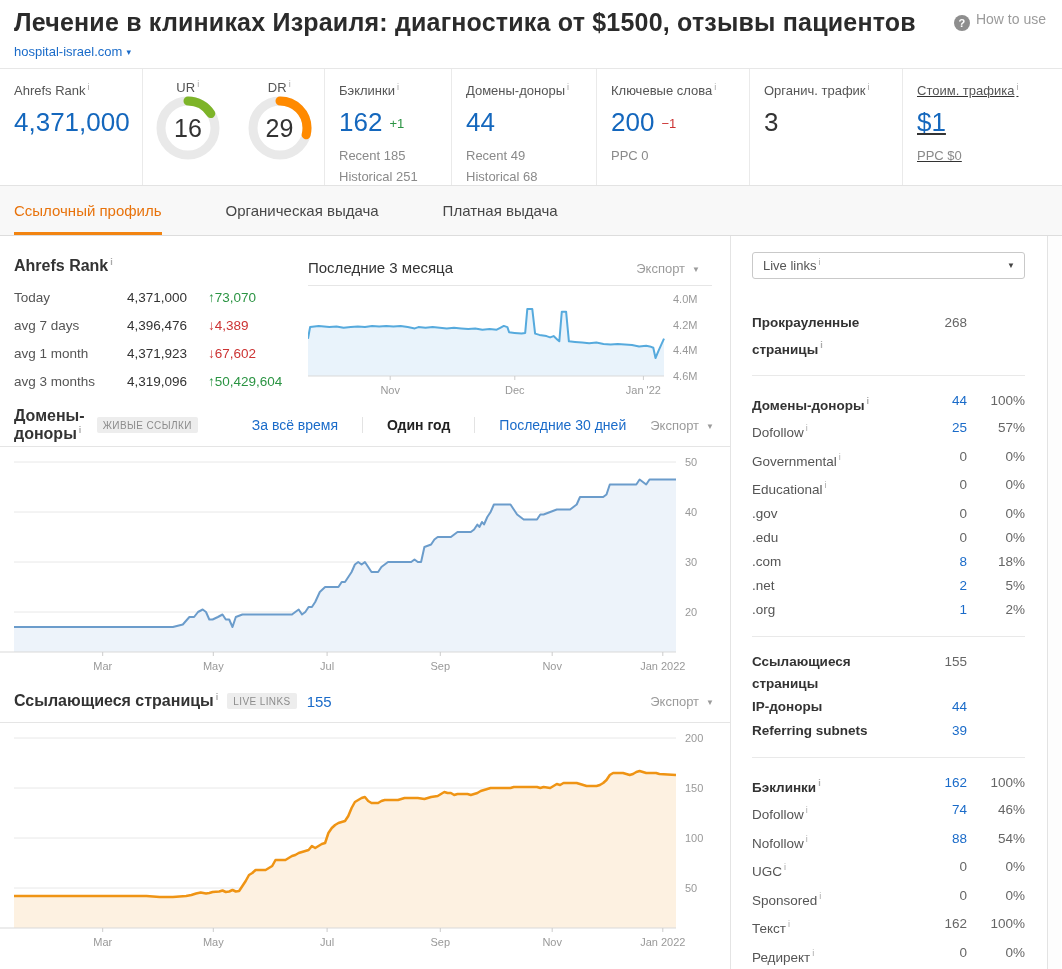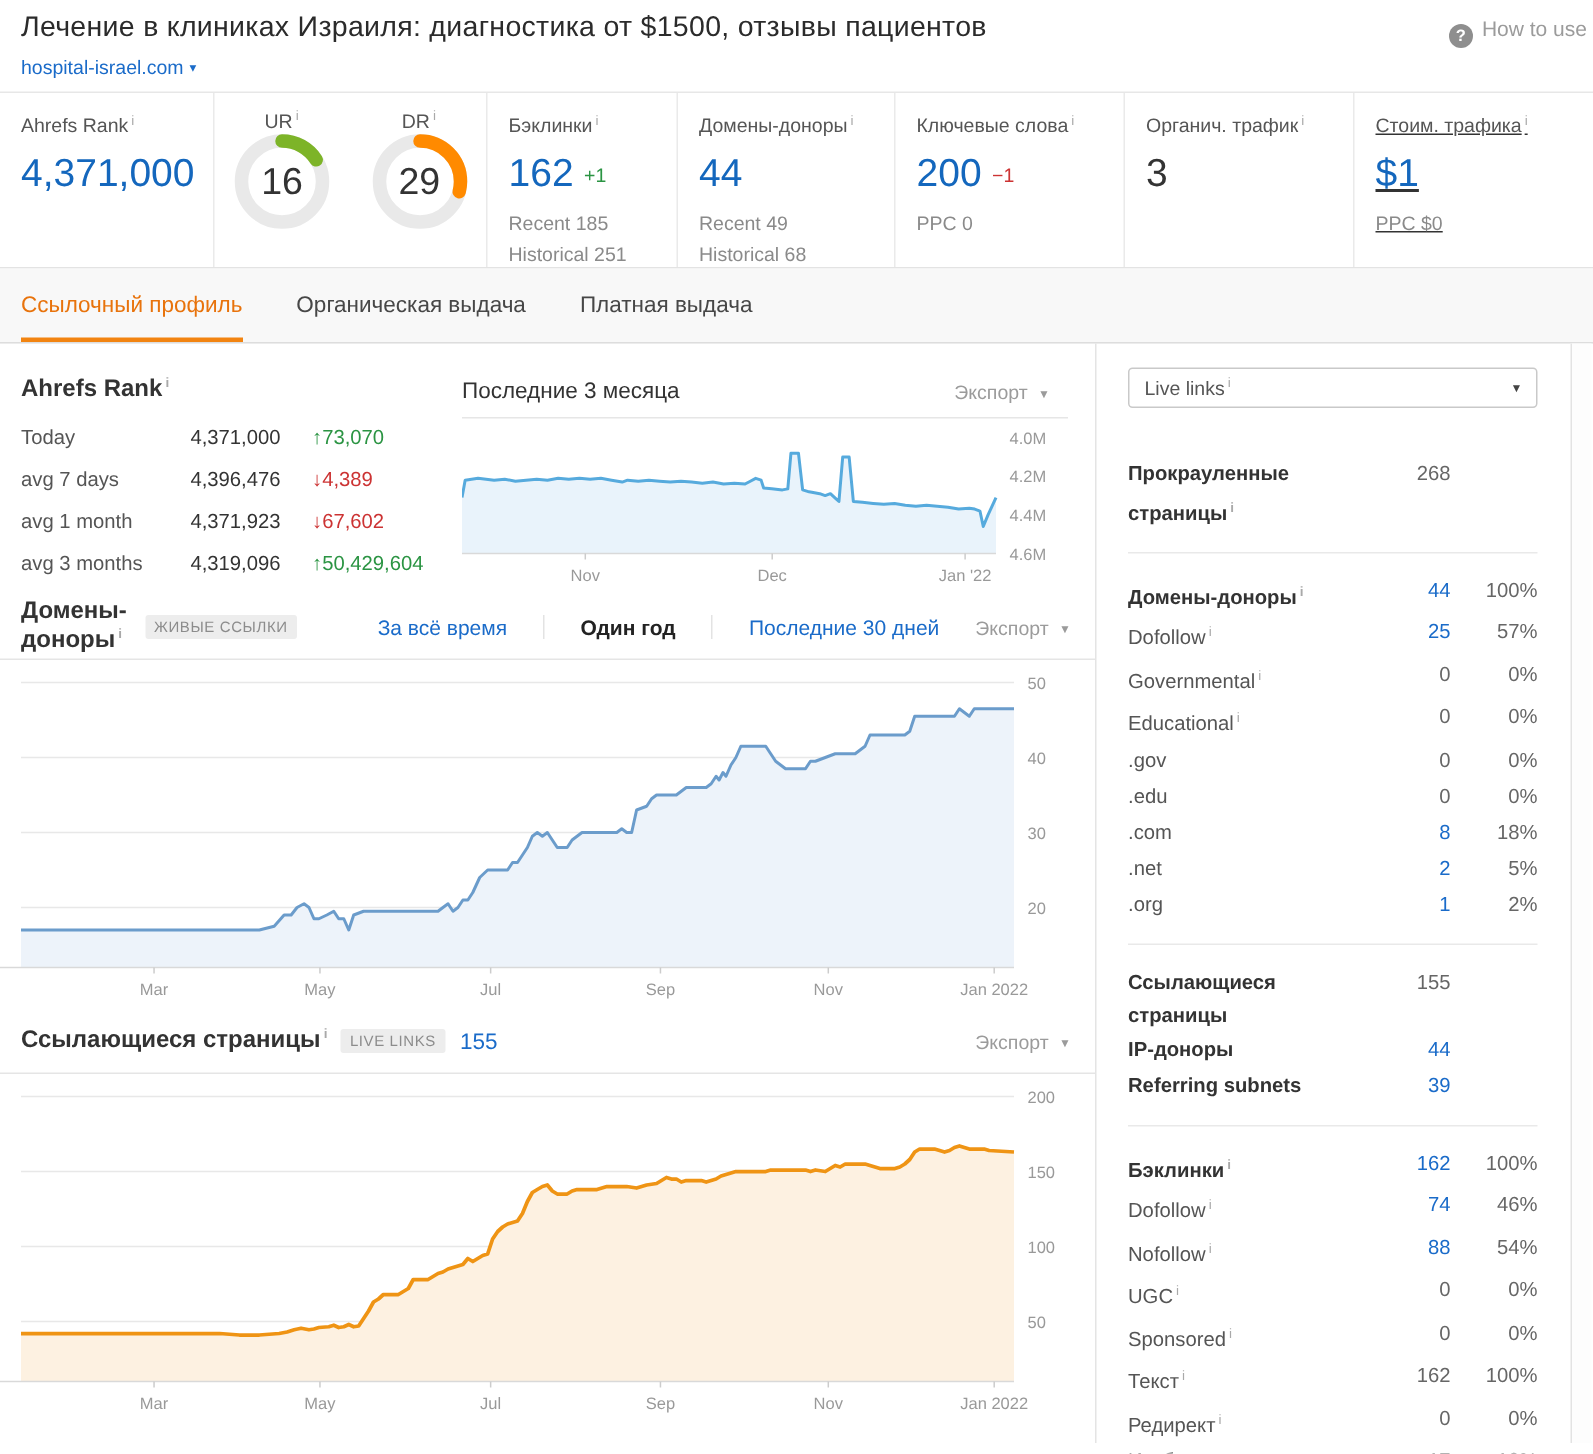--- a/index.html
+++ b/index.html
@@ -9,25 +9,25 @@
     background:#fff; color:#333;
     font-family:"Liberation Sans","DejaVu Sans",sans-serif;
     font-size:13px;
   }
   sup.i { font-size:9px; color:#a9a9a9; margin-left:2px; font-style:normal; }
   sup.i::after { content:"i"; }
   .blue { color:#1a6bc9 !important; }
 
   
   .app-header { padding:8px 16px 9px 14px; border-bottom:1px solid #e7e7e7; position:relative; }
-  .page-title { margin:0; font-size:19px; font-weight:normal; color:#2b2b2b; letter-spacing:.2px; }
+  .page-title { margin:0; font-size:25px; font-weight:bold; color:#2b2b2b; letter-spacing:.2px; }
   .domain-row { margin-top:7px; font-size:13px; }
   .domain-link { color:#1a6bc9; cursor:pointer; }
   .domain-caret { font-size:9px; color:#1a6bc9; margin-left:4px; vertical-align:1px; }
-  .howto { position:absolute; right:4px; top:11px; color:#9b9b9b; font-size:14px; cursor:pointer; }
+  .howto { position:absolute; right:16px; top:11px; color:#9b9b9b; font-size:14px; cursor:pointer; }
   .q-icon { display:inline-block; width:16px; height:16px; border-radius:50%; background:#8e8e8e; color:#fff;
             font-size:11px; font-weight:bold; text-align:center; line-height:16px; margin-right:6px; vertical-align:-3px; }
 
   
   .metrics { display:flex; height:117px; border-bottom:1px solid #e3e3e3; }
   .metric-card { border-right:1px solid #eaeaea; padding:13px 14px 10px 14px; }
   .metric-card:last-child { border-right:none;text-decoration:underline; }
   .metric-label { font-size:13px; color:#555; white-space:nowrap; }
   .metric-value { font-size:26px; color:#333; margin-top:9px; white-space:nowrap; }
   .metric-value.blue { color:#1467bd !important; }
@@ -38,21 +38,21 @@
   .w-rank{width:143px}.w-gauges{width:182px;padding:10px 6px}.w-bl{width:127px}.w-rd{width:145px}
   .w-kw{width:153px}.w-ot{width:153px}.w-tv{width:159px}
   .gauges-wrap { display:flex; justify-content:center; gap:14px; }
   .gauge { position:relative; width:78px; height:95px; text-align:center; }
   .gauge-label { font-size:13px; color:#555; height:13px; position:relative; z-index:2; }
   .gauge svg { position:absolute; left:3px; top:13px; }
   .gauge-num { position:absolute; left:3px; top:13px; width:72px; height:72px; display:flex;
                align-items:center; justify-content:center; font-size:25px; color:#333; }
 
   
-  .tabbar { height:50px; background:#f8f8f8; border-bottom:1px solid #ddd; display:flex; padding-left:14px; }
+  .tabbar { height:50px; background:#f8f8f8; border-bottom:1px solid #ddd; display:flex; padding-left:14px;gap:28px; }
   .tab { position:relative; margin-right:36px; font-size:15px; color:#474747; line-height:49px; cursor:pointer; white-space:nowrap; }
   .tab.active { color:#e8730c; }
   .tab.active::after { content:""; position:absolute; left:0; right:0; bottom:0; height:3px; background:#f28411; }
 
   
   .content { display:flex; align-items:stretch; height:733px; }
   .main { width:731px; border-right:1px solid #e4e4e4; }
   .sidebar { width:316px; padding:16px 22px 0 21px; font-size:13.5px; }
   .scroll-strip { width:14px; border-left:1px solid #e3e3e3; background:#fdfdfd; }
 

